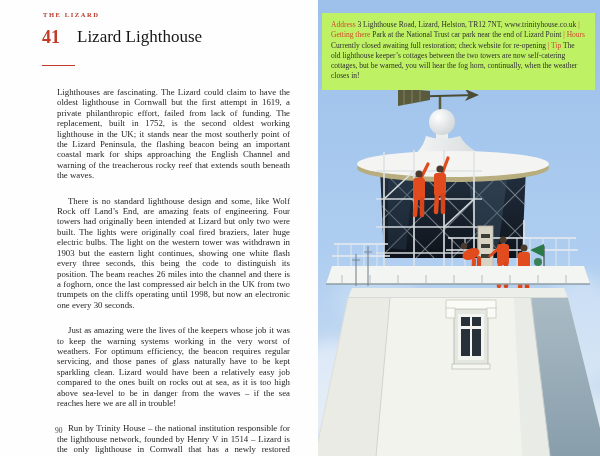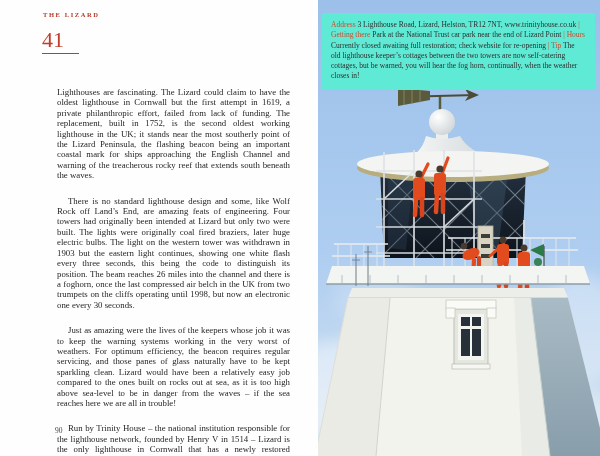--- a/index.html
+++ b/index.html
@@ -4,48 +4,49 @@
 <style>
   html,body{margin:0;padding:0;}
   body{width:600px;height:456px;position:relative;background:#fefefe;overflow:hidden;
        font-family:"Liberation Serif", serif;-webkit-font-smoothing:antialiased;}
 
   
   .left-col{position:absolute;left:42px;top:0;width:263px;height:456px;}
   .kicker{position:absolute;top:11px;left:1px;font-size:6.5px;letter-spacing:1.6px;
           color:#b8392a;font-weight:bold;}
   .heading{position:absolute;top:28px;left:0;display:flex;align-items:flex-start;white-space:nowrap;}
-  .chapter-num{font-size:22px;font-weight:normal;color:#c23a28;line-height:1.05;
-               border-bottom:1.5px solid #c23a28;padding:0 15px 2px 0;}
+  .chapter-num{font-size:18px;font-weight:bold;color:#c23a28;line-height:1.05;
+               border-bottom:1.5px solid #c23a28;padding:0 15px 18px 0;}
   .title{font-size:17px;font-weight:normal;color:#161616;line-height:1.05;margin:0 0 0 2px;}
   .subtitle{position:absolute;top:49px;left:34px;font-style:italic;font-size:9px;color:#c23a28;}
   .body-text{position:absolute;top:72px;left:0;width:263px;text-align:justify;
              font-size:8.8px;line-height:10.4px;color:#262626;hyphens:auto;}
   .body-text p{margin:15px;}
   .body-text p + p{text-indent:11px;}
   .page-num{position:absolute;top:426px;left:1px;font-size:7.5px;color:#454545;margin-left:12px;}
 
   
   .photo{position:absolute;left:318px;top:0;width:282px;height:456px;}
   .photo svg{display:block;}
 
   
   .info-box{position:absolute;left:322px;top:13px;width:273px;box-sizing:border-box;
-            background:#5eead4;padding:7px 9px 8px 9px;font-size:7.5px;line-height:10.3px;
+            background:#bef264;padding:7px 9px 8px 9px;font-size:7.5px;line-height:10.3px;
             color:#2e2e2e;text-align:left;}
   .info-box .lbl{color:#cf4a2c;}
   .info-box .sep{color:#cf4a2c;}
 </style>
 </head>
 <body>
 
 <div class="left-col">
   <div class="kicker">THE LIZARD</div>
   <div class="heading">
     <span class="chapter-num">41</span>
+    <h1 class="title">Lizard Lighthouse</h1>
   </div>
   <div class="body-text">
       <p>Lighthouses are fascinating. The Lizard could claim to have the oldest lighthouse in Cornwall but the first attempt in 1619, a private philanthropic effort, failed from lack of funding. The replacement, built in 1752, is the second oldest working lighthouse in the UK; it stands near the most southerly point of the Lizard Peninsula, the flashing beacon being an important coastal mark for ships approaching the English Channel and warning of the treacherous rocky reef that extends south beneath the waves.</p>
       <p>There is no standard lighthouse design and some, like Wolf Rock off Land’s End, are amazing feats of engineering. Four towers had originally been intended at Lizard but only two were built. The lights were originally coal fired braziers, later huge electric bulbs. The light on the western tower was withdrawn in 1903 but the eastern light continues, showing one white flash every three seconds, this being the code to distinguish its position. The beam reaches 26 miles into the channel and there is a foghorn, once the last compressed air belch in the UK from two trumpets on the cliffs operating until 1998, but now an electronic one every 30 seconds.</p>
       <p>Just as amazing were the lives of the keepers whose job it was to keep the warning systems working in the very worst of weathers. For optimum efficiency, the beacon requires regular servicing, and those panes of glass naturally have to be kept sparkling clean. Lizard would have been a relatively easy job compared to the ones built on rocks out at sea, as it is too high above sea-level to be in danger from the waves – if the sea reaches here we are all in trouble!</p>
       <p>Run by Trinity House – the national institution responsible for the lighthouse network, founded by Henry V in 1514 – Lizard is the only lighthouse in Cornwall that has a newly restored (temporarily closed in 2023) visitor centre where you sometimes get the chance to climb the lighthouse.</p>
     </div>
   <div class="page-num">90</div>
 </div>
 

